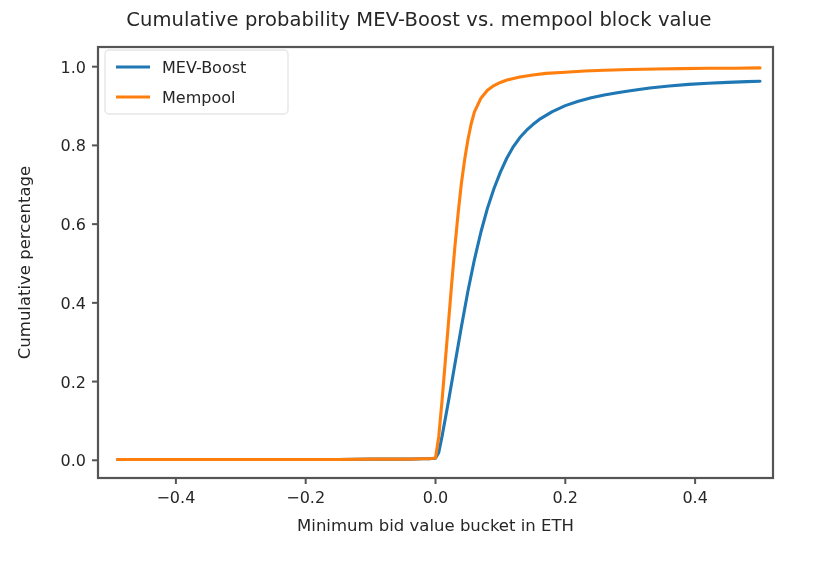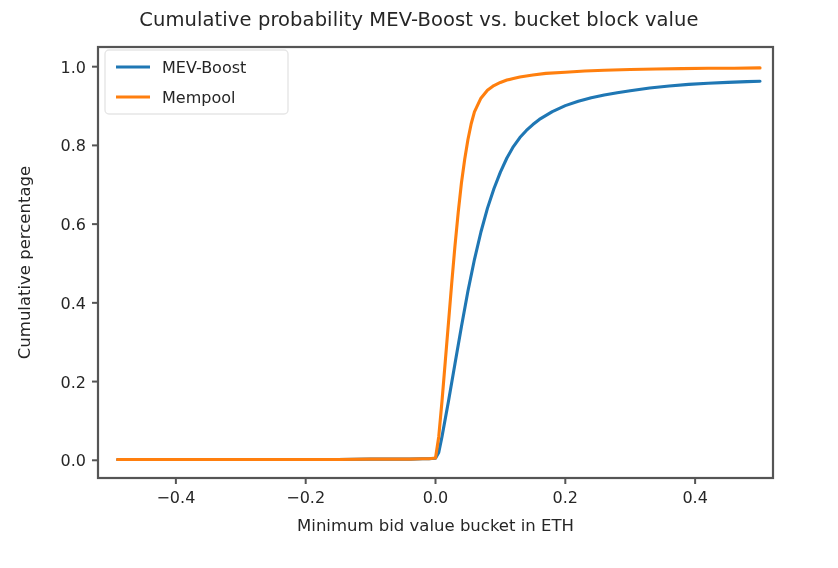--- a/index.html
+++ b/index.html
@@ -66,21 +66,21 @@
   }
   .legend-swatch {
     stroke-width: 3.1;
     stroke-linecap: butt;
   }
 </style>
 </head>
 <body>
 
 <div id="figure">
-  <div id="chart-title">Cumulative probability MEV-Boost vs. bucket block value</div>
+  <div id="chart-title">Cumulative probability MEV-Boost vs. mempool block value</div>
   <svg id="chart-svg" width="838" height="568">
       <rect x="98" y="47" width="675" height="431" fill="none" stroke="#555555" stroke-width="2.2"></rect>
       <line x1="175.88461538461536" y1="478" x2="175.88461538461536" y2="484" class="tickmark"></line>
       <text x="175.88461538461536" y="503" text-anchor="middle" class="tick-label">−0.4</text>
       <line x1="305.69230769230774" y1="478" x2="305.69230769230774" y2="484" class="tickmark"></line>
       <text x="305.69230769230774" y="503" text-anchor="middle" class="tick-label">−0.2</text>
       <line x1="435.5" y1="478" x2="435.5" y2="484" class="tickmark"></line>
       <text x="435.5" y="503" text-anchor="middle" class="tick-label">0.0</text>
       <line x1="565.3076923076924" y1="478" x2="565.3076923076924" y2="484" class="tickmark"></line>
       <text x="565.3076923076924" y="503" text-anchor="middle" class="tick-label">0.2</text>

